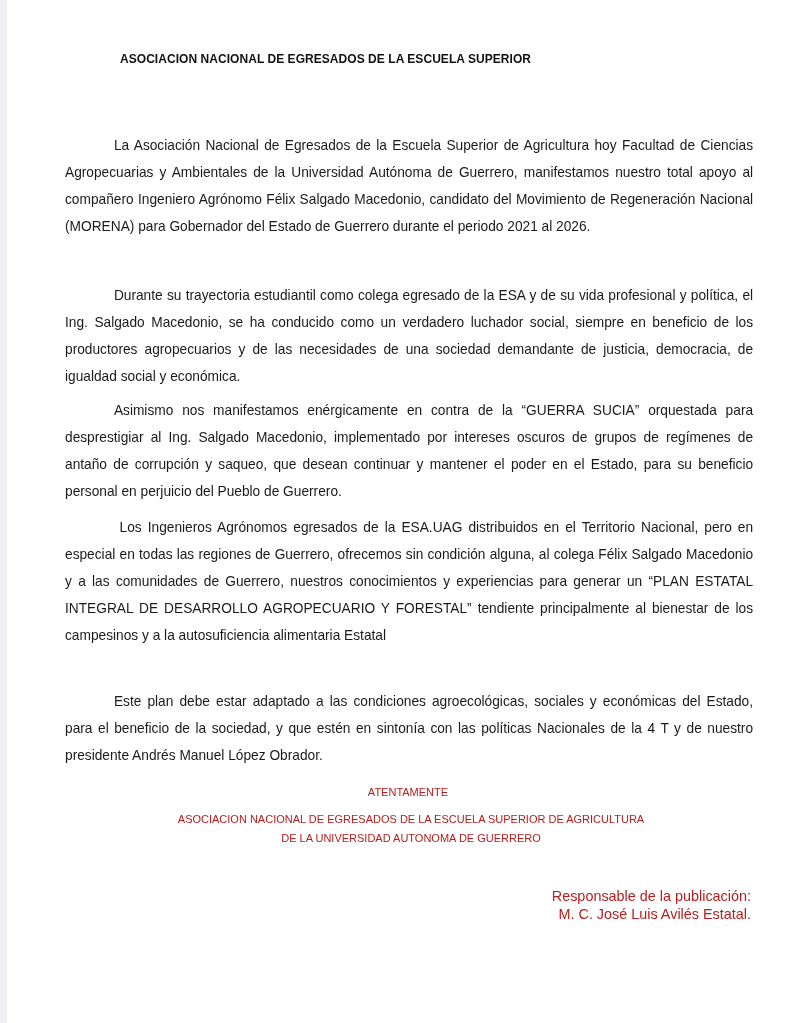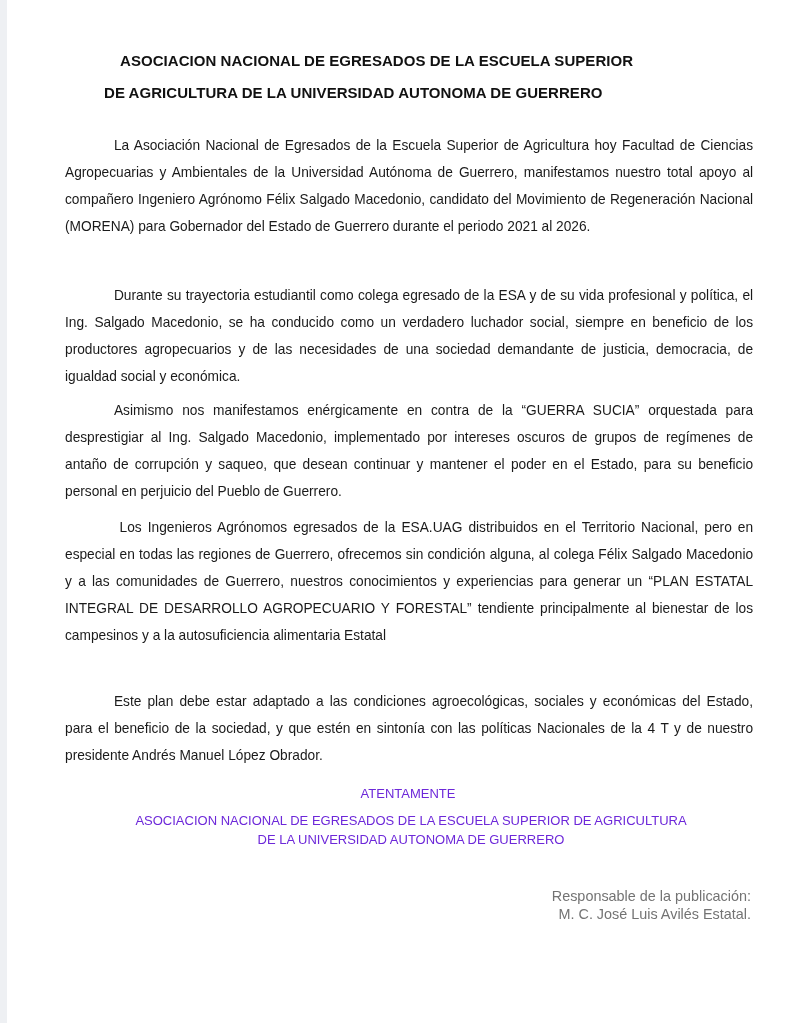--- a/index.html
+++ b/index.html
@@ -23,21 +23,21 @@
     }
     .page {
       position: absolute;
       left: 7px; top: 0;
       width: 802px; height: 1023px;
       background: #ffffff;
     }
     .title {
       position: absolute;
       font-weight: bold;
-      font-size: 15px;
+      font-size: 12px;
       color: #111;
       white-space: nowrap;
       letter-spacing: 0.05px;
     }
     .title.l1 { left: 113px; top: 52px; }
     .title.l2 { left: 97px; top: 84px; }
 
     .para {
       position: absolute;
       left: 58px;
@@ -55,45 +55,44 @@
     .para.p2 { top: 282px; }
     .para.p3 { top: 397px; }
     .para.p4 { top: 514px; text-indent: 58px; }
     .para.p5 { top: 688px; }
 
     .closing {
       position: absolute;
       left: 0;
       width: 802px;
       text-align: center;
-      font-size: 13px;
-      color: #6d28d9;
+      font-size: 11px;
+      color: #b91c1c;
     }
     .closing.c1 { top: 786px; }
     .closing.c2 { top: 813px; left: 3px; }
     .closing.c3 { top: 832px; left: 3px; }
 
     .signature {
       position: absolute;
       right: 58px;
       text-align: right;
       font-size: 14.4px;
-      color: #737373;
+      color: #b91c1c;
     }
     .signature.s1 { top: 888px; }
     .signature.s2 { top: 906px; }
   </style>
 </head>
 <body>
 
 <div class="left-strip"></div>
 
 <div class="page">
   <div class="title l1">ASOCIACION NACIONAL DE EGRESADOS DE LA ESCUELA SUPERIOR</div>
-  <div class="title l2">DE AGRICULTURA DE LA UNIVERSIDAD AUTONOMA DE GUERRERO</div>
 
   <p class="para p1" style="margin:0">La Asociación Nacional de Egresados de la Escuela Superior de Agricultura hoy Facultad de Ciencias Agropecuarias y Ambientales de la Universidad Autónoma de Guerrero, manifestamos nuestro total apoyo al compañero Ingeniero Agrónomo Félix Salgado Macedonio,  candidato del Movimiento de Regeneración Nacional (MORENA) para Gobernador del Estado de Guerrero durante el periodo  2021 al 2026.</p>
   <p class="para p2" style="margin:0">Durante su trayectoria estudiantil como colega egresado de la ESA y de su vida profesional y política, el Ing. Salgado Macedonio, se ha conducido como un verdadero luchador social, siempre en beneficio de los productores agropecuarios y de las necesidades de una sociedad demandante de justicia, democracia,  de igualdad social y económica.</p>
   <p class="para p3" style="margin:0">Asimismo nos manifestamos enérgicamente  en contra de  la “GUERRA SUCIA” orquestada para desprestigiar al Ing. Salgado Macedonio, implementado  por intereses oscuros de grupos de regímenes de antaño de corrupción y saqueo,  que desean continuar y mantener el poder en el Estado, para su beneficio personal en perjuicio del Pueblo de Guerrero.</p>
   <p class="para p4" style="margin:0">Los Ingenieros Agrónomos egresados de la ESA.UAG distribuidos en el Territorio Nacional, pero en especial en  todas las regiones de Guerrero,  ofrecemos sin condición alguna, al colega Félix Salgado Macedonio y a  las comunidades de Guerrero, nuestros  conocimientos y experiencias para  generar un “PLAN ESTATAL INTEGRAL DE DESARROLLO AGROPECUARIO Y FORESTAL” tendiente principalmente al bienestar de los campesinos  y a la autosuficiencia alimentaria Estatal</p>
   <p class="para p5" style="margin:0">Este plan debe estar adaptado a las condiciones agroecológicas, sociales y económicas del Estado, para el beneficio de la sociedad, y que estén en sintonía con las políticas Nacionales de la 4 T y de nuestro presidente Andrés Manuel López Obrador.</p>
 
   <div class="closing c1">ATENTAMENTE</div>
   <div class="closing c2">ASOCIACION NACIONAL DE EGRESADOS DE LA ESCUELA SUPERIOR DE AGRICULTURA</div>
   <div class="closing c3">DE LA UNIVERSIDAD AUTONOMA DE GUERRERO</div>

